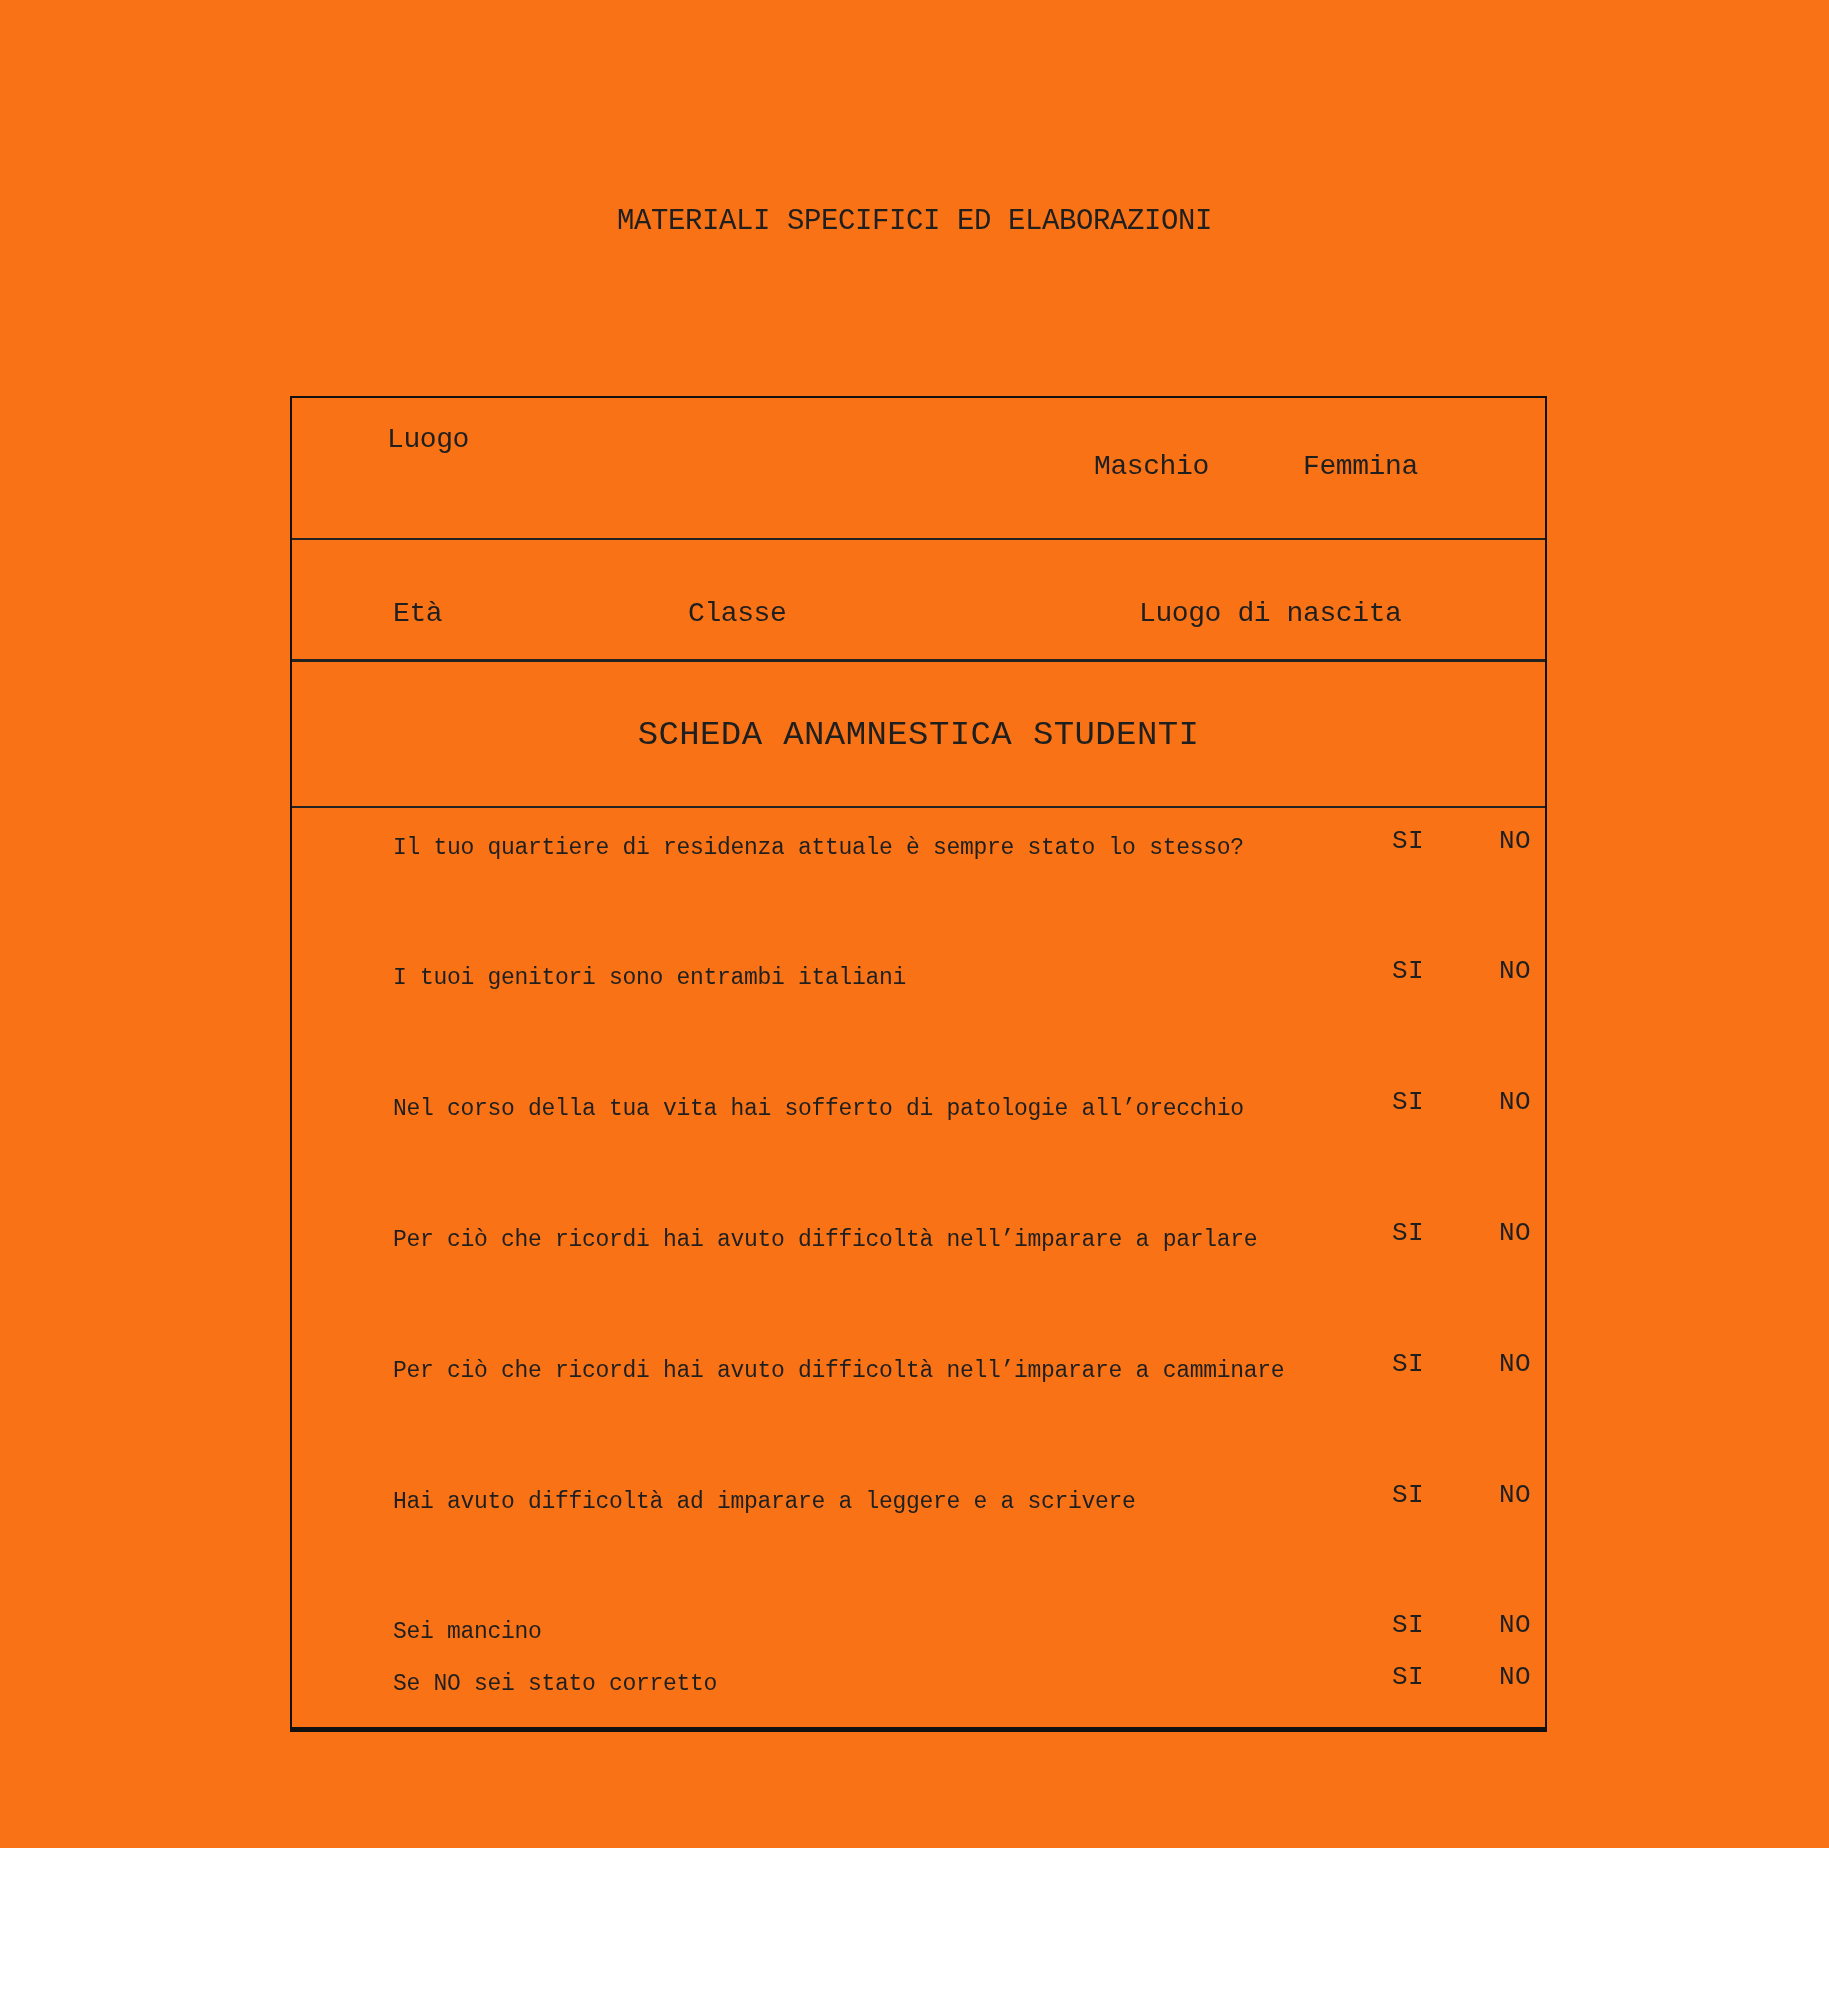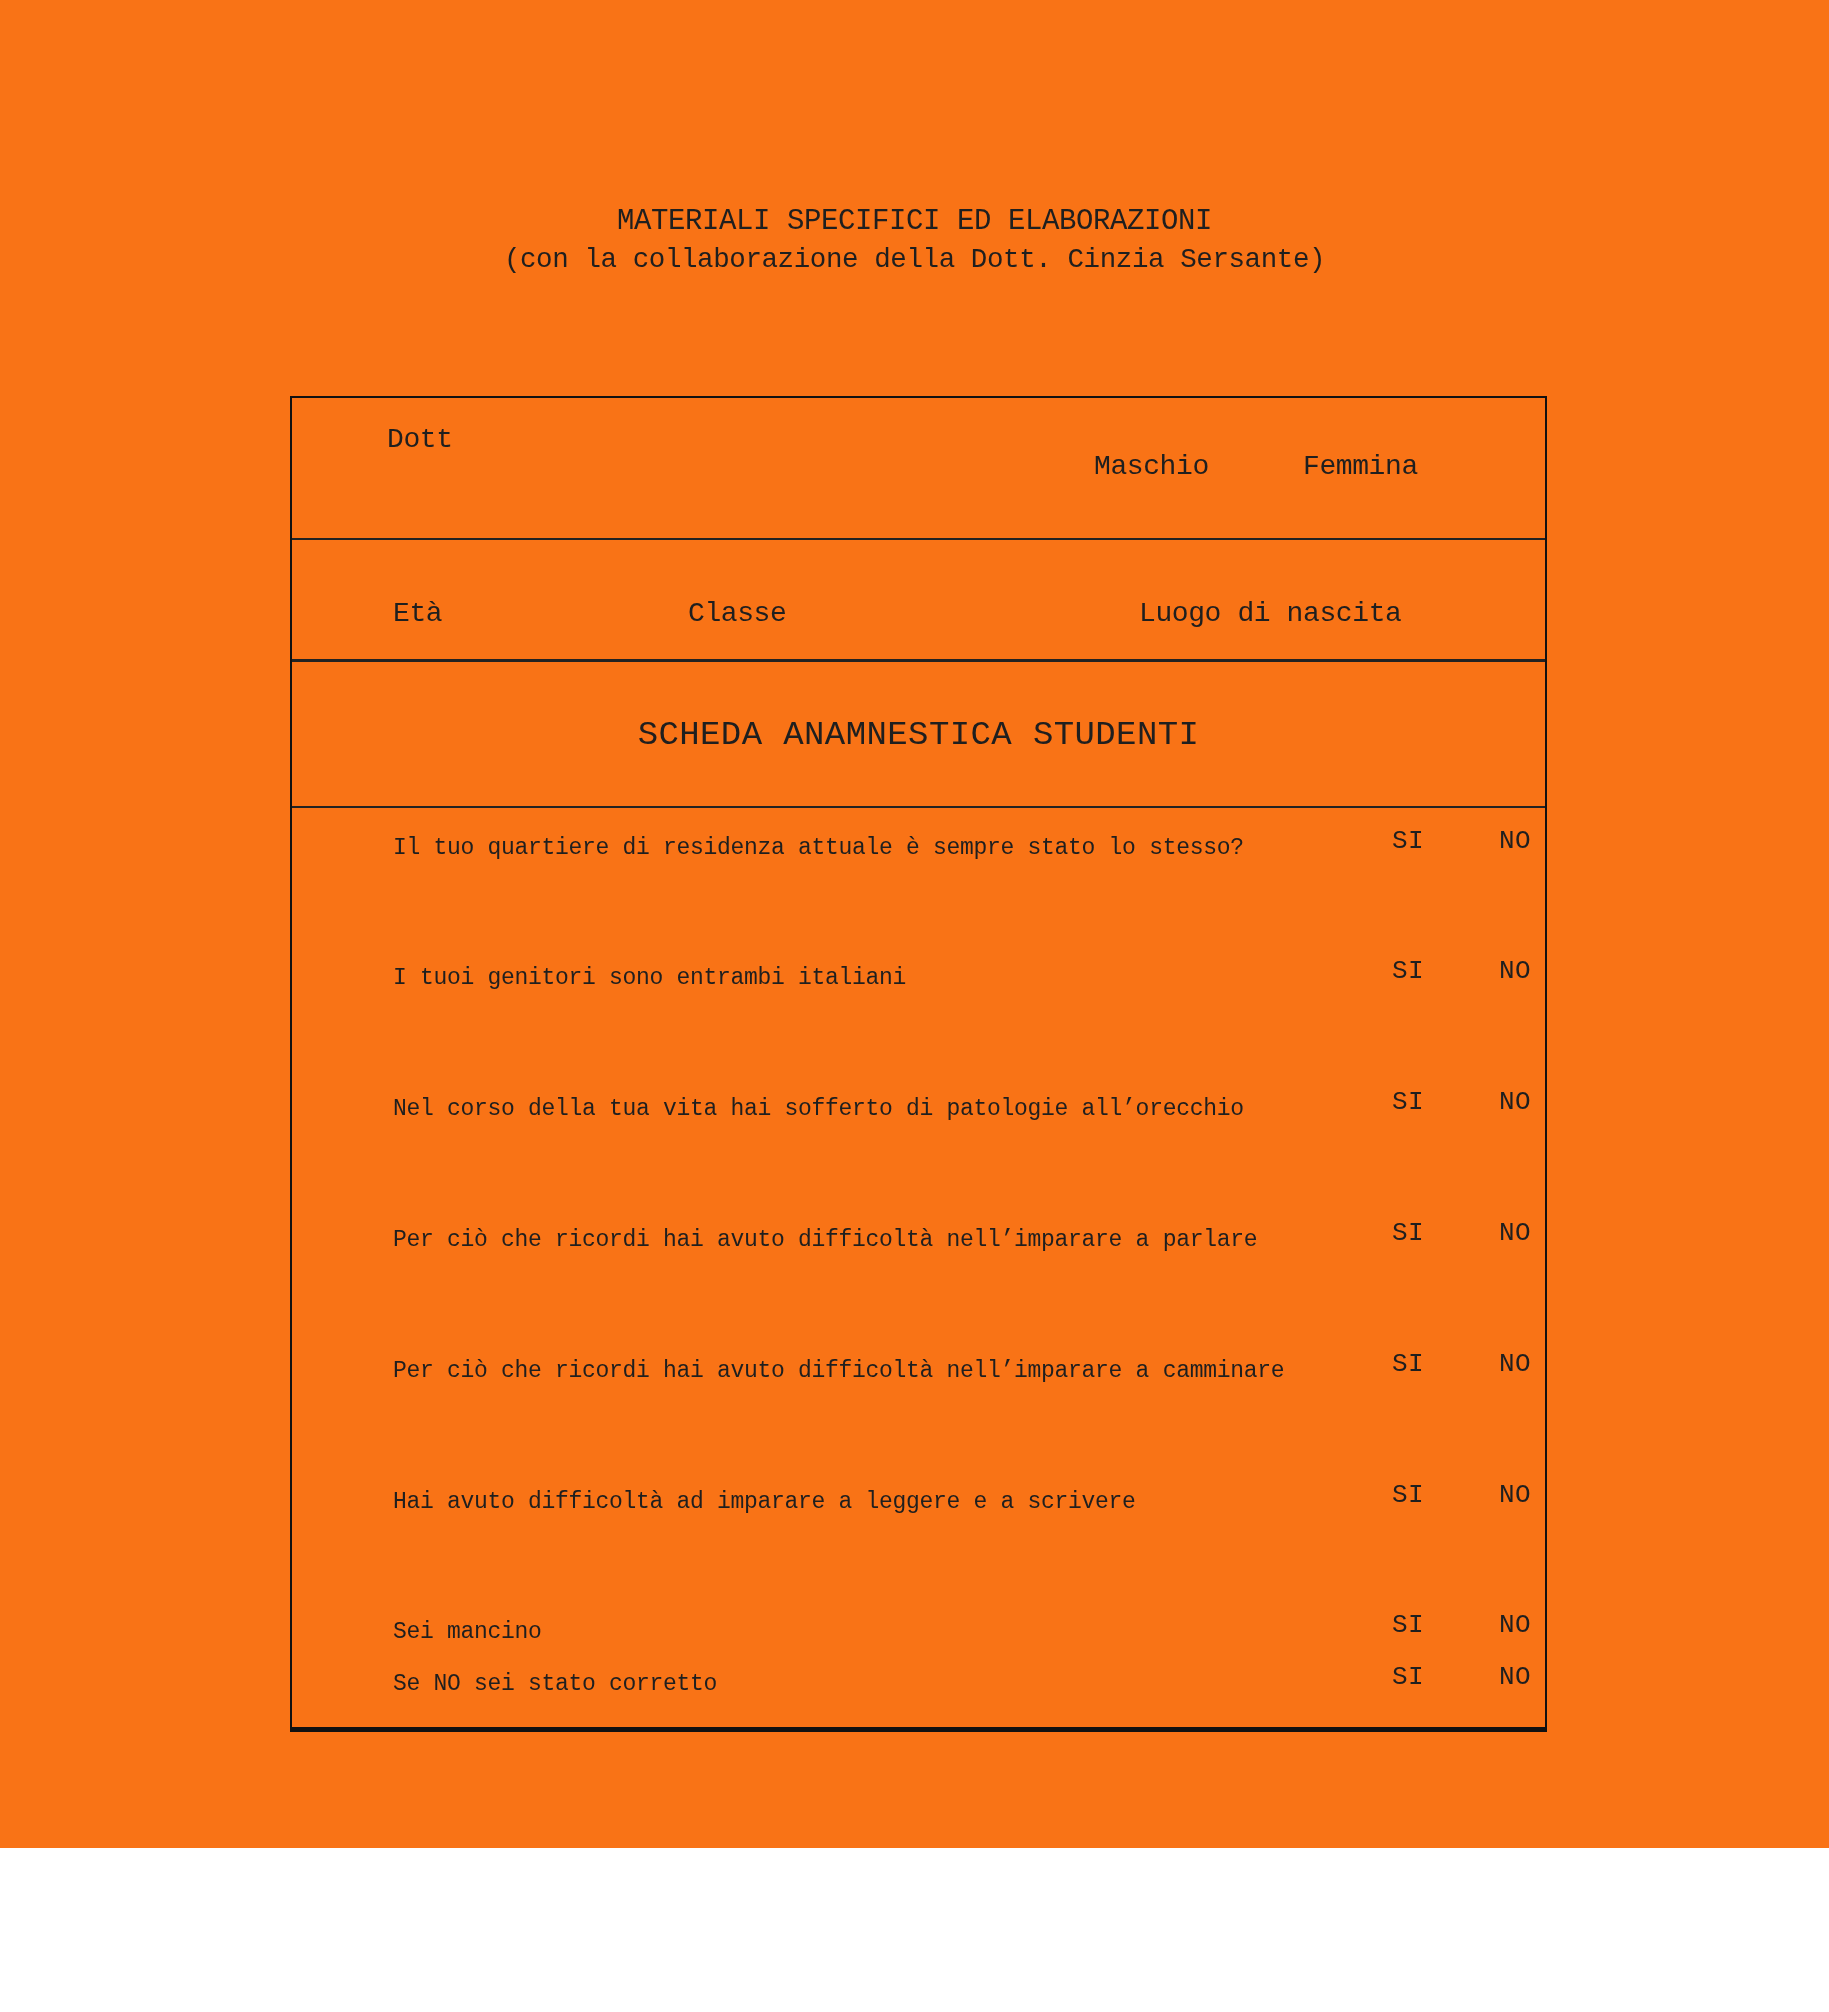--- a/index.html
+++ b/index.html
@@ -116,25 +116,24 @@
     top: 1939px;
     font-size: 32px;
   }
 </style>
 </head>
 <body>
 
 <div class="page">
 
   <div class="doc-title">MATERIALI SPECIFICI ED ELABORAZIONI</div>
-  <div class="doc-subtitle">(con la collaborazione della Dott. Cinzia Sersante)</div>
 
   <div class="form-box">
 
-    <span class="hdr-label lbl-data">Dott</span>
+    <span class="hdr-label lbl-data">Luogo</span>
     <span class="hdr-label lbl-maschio">Maschio</span>
     <span class="hdr-label lbl-femmina">Femmina</span>
     <div class="divider divider-1"></div>
 
     <span class="hdr-label lbl-eta">Età</span>
     <span class="hdr-label lbl-classe">Classe</span>
     <span class="hdr-label lbl-luogo">Luogo di nascita</span>
     <div class="divider divider-2"></div>
 
     <div class="section-title">SCHEDA ANAMNESTICA STUDENTI</div>

